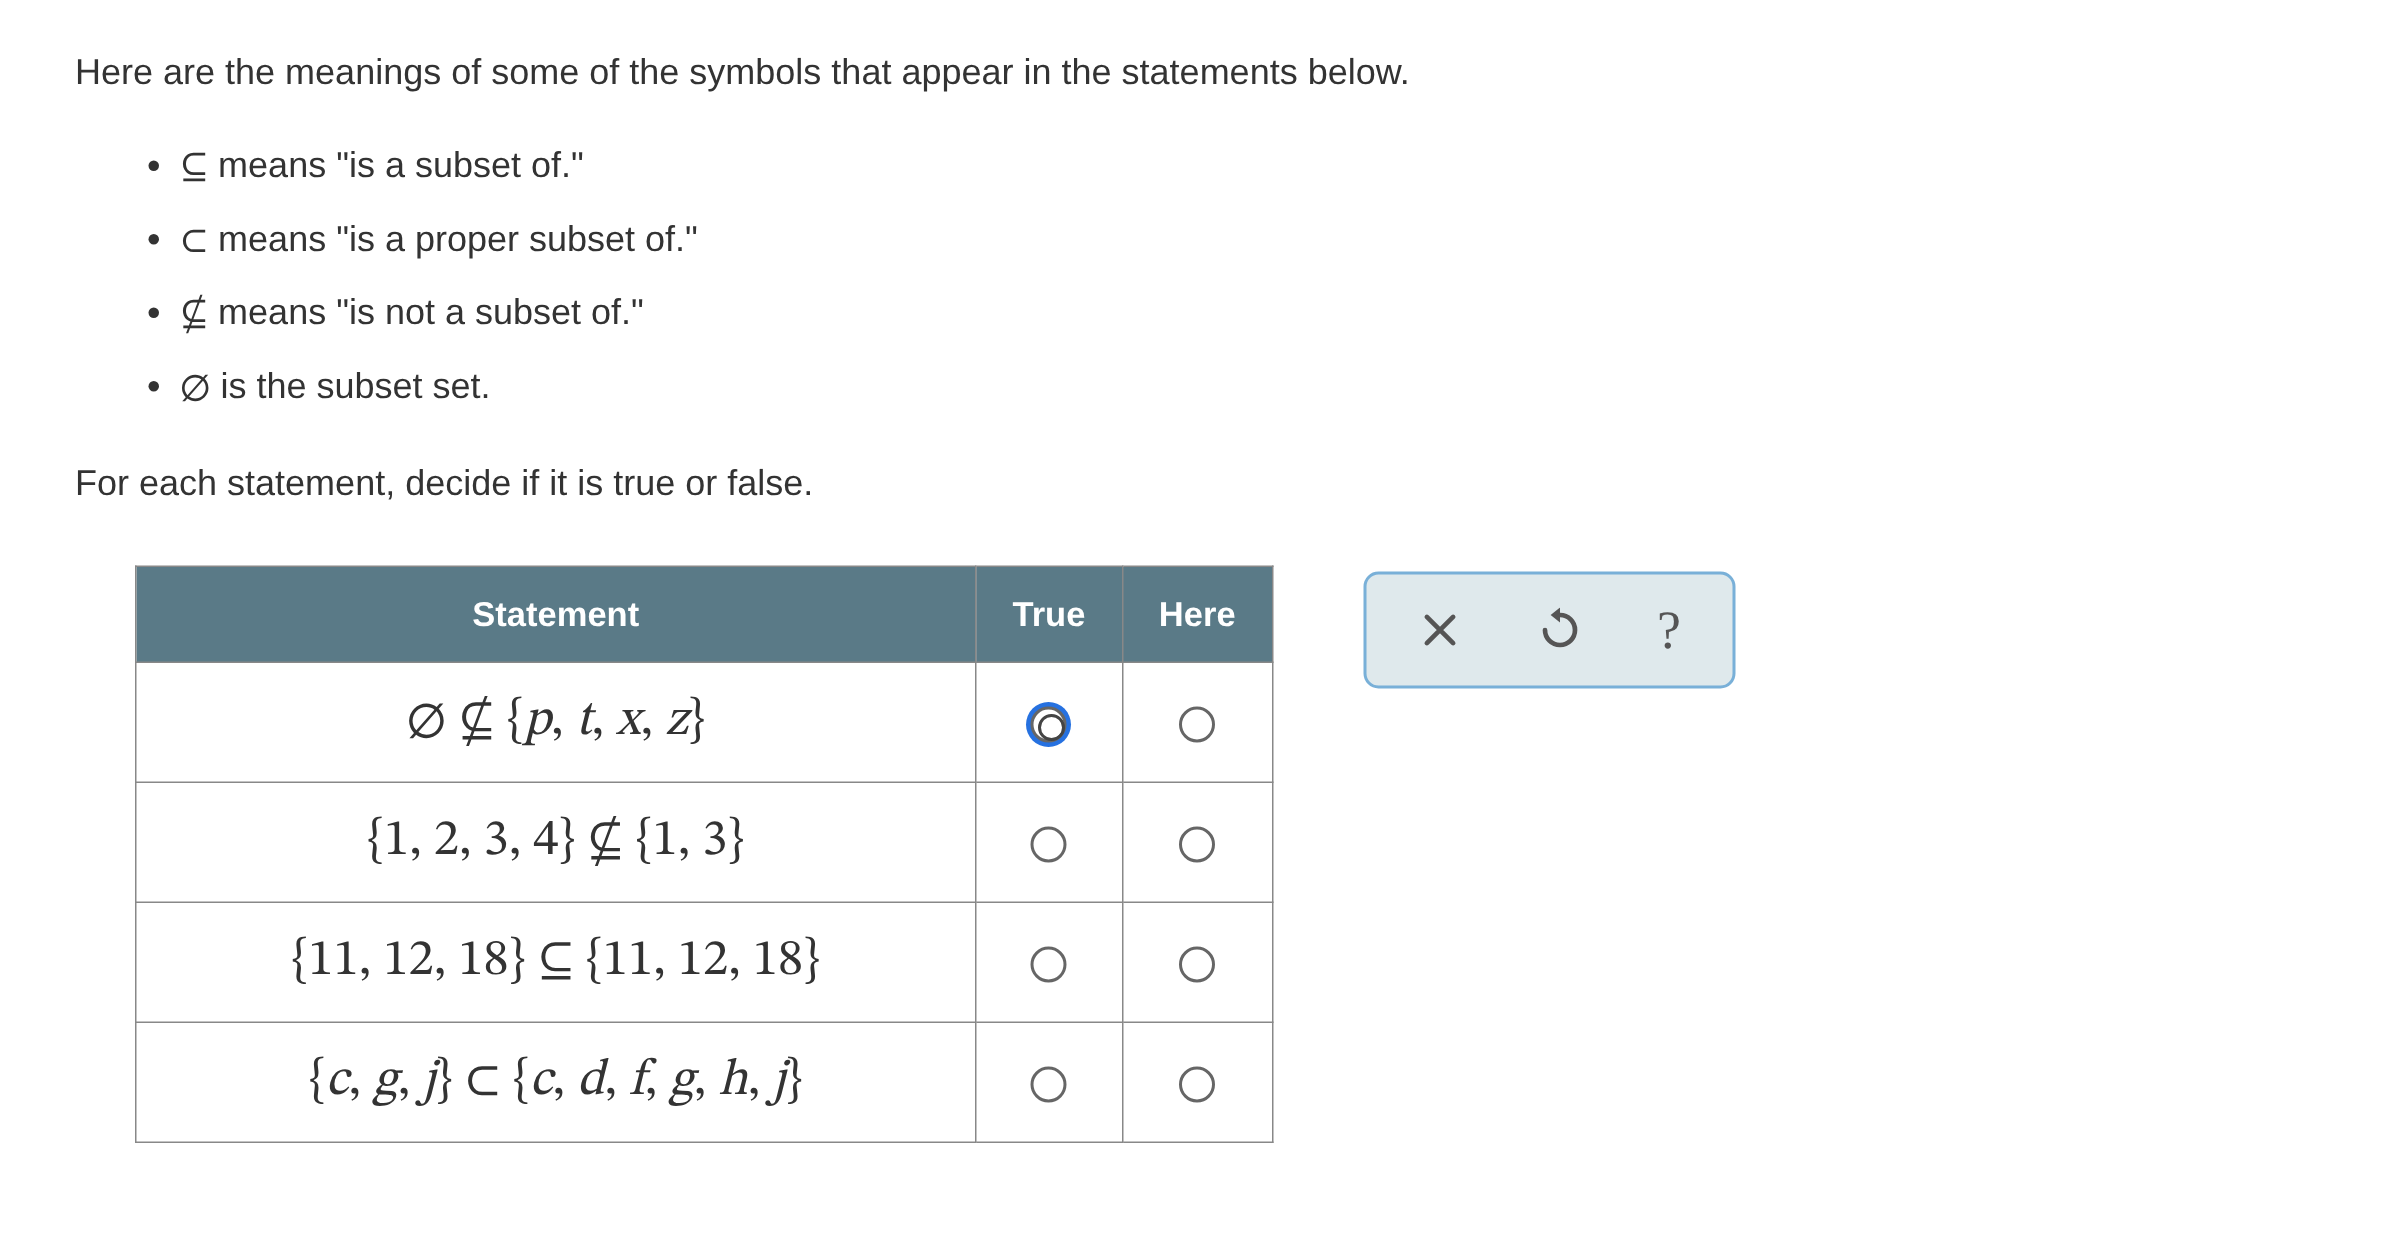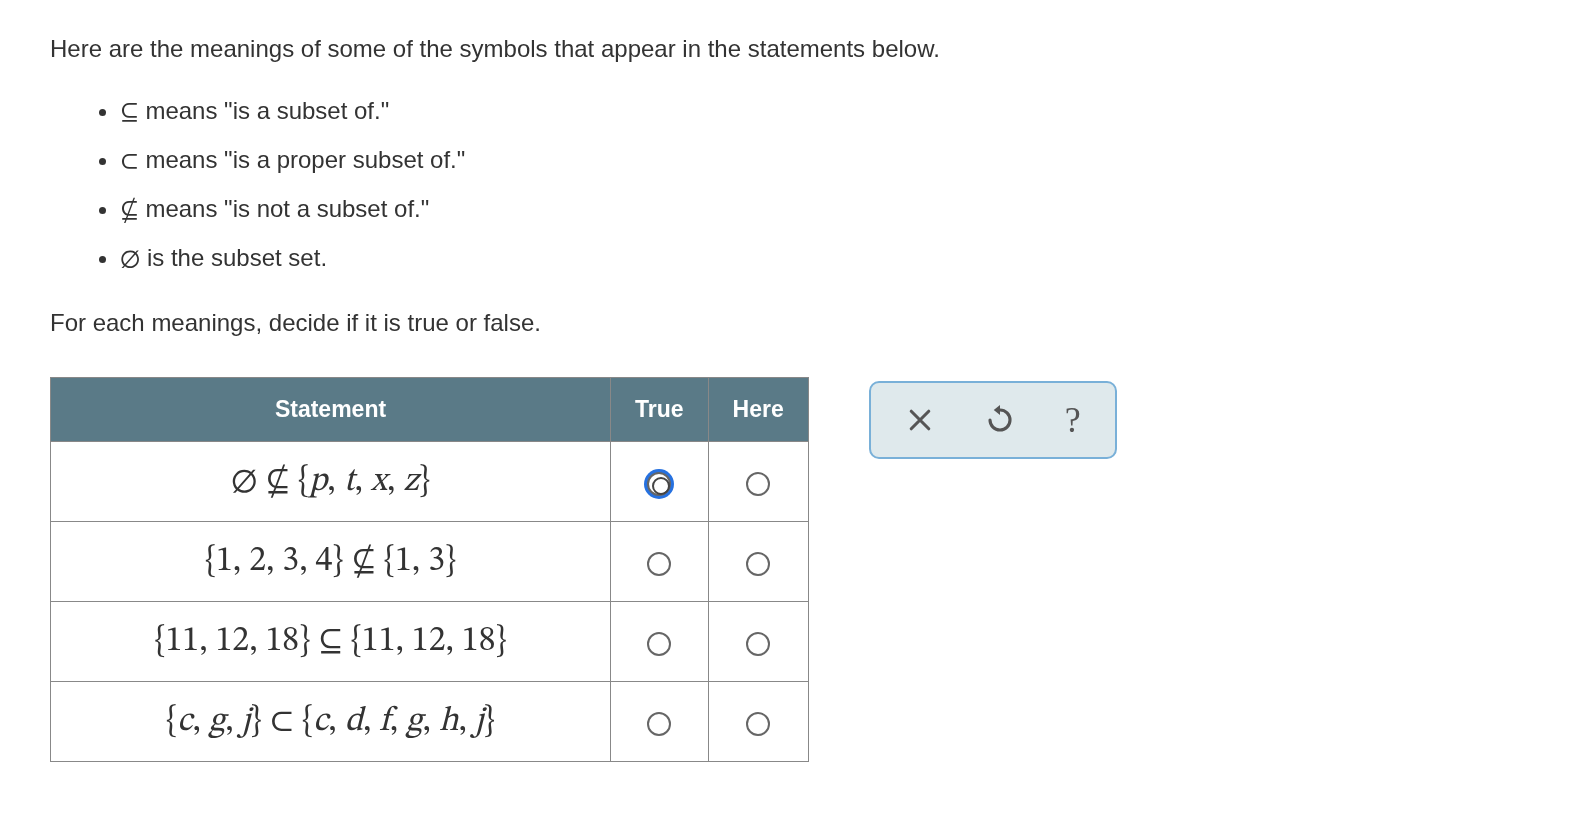--- a/index.html
+++ b/index.html
@@ -22,20 +22,21 @@
   .instruction { margin: 30px 0 40px 0; }
 
   .content-row {
     display: flex;
     align-items: flex-start;
     gap: 60px;
   }
 
   table.stmt {
     border-collapse: collapse;
+    margin-left: 40px;
     flex-shrink: 0;
   }
   table.stmt th, table.stmt td {
     border: 1px solid #888;
     padding: 18px 24px;
     text-align: center;
   }
   table.stmt th {
     background: #5a7a87;
     color: #fff;
@@ -106,21 +107,21 @@
     <span class="sym">⊂</span><span> means "is a proper subset of."</span>
   </li>
   <li>
     <span class="sym">⊈</span><span> means "is not a subset of."</span>
   </li>
   <li>
     <span class="sym">∅</span><span> is the subset set.</span>
   </li>
 </ul>
 
-<div class="instruction">For each meanings, decide if it is true or false.</div>
+<div class="instruction">For each statement, decide if it is true or false.</div>
 
 <div class="content-row">
 
   <table class="stmt">
     <thead>
       <tr>
         <th class="stmt-col">Statement</th>
         <th class="tf-col">True</th>
         <th class="tf-col">Here</th>
       </tr>

